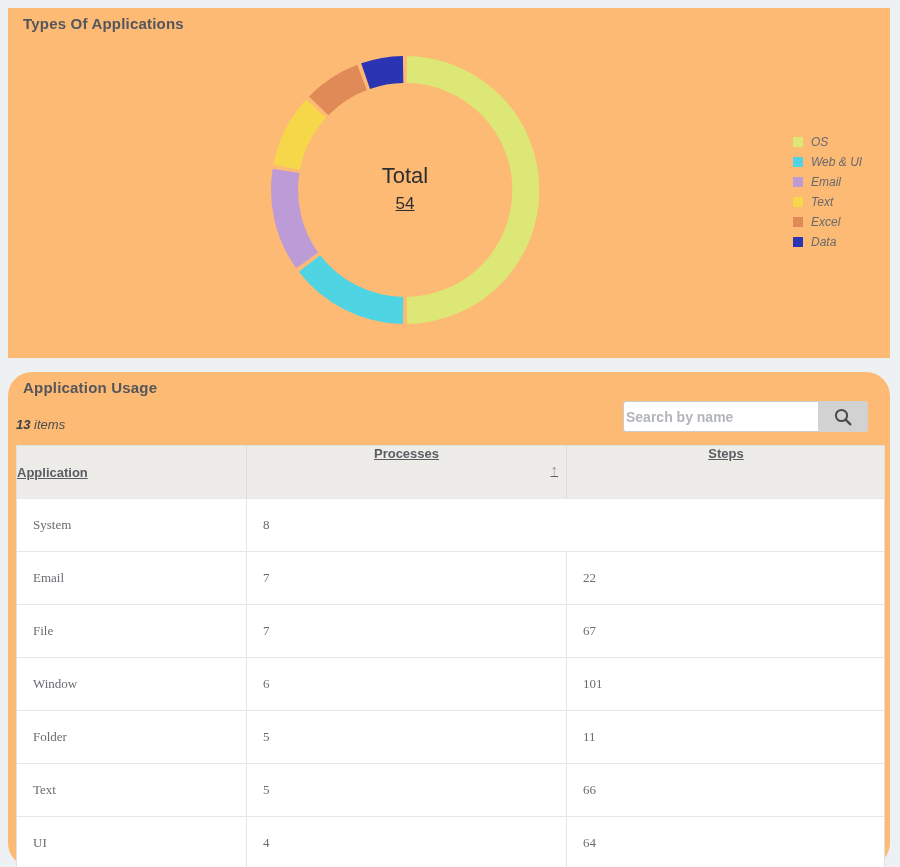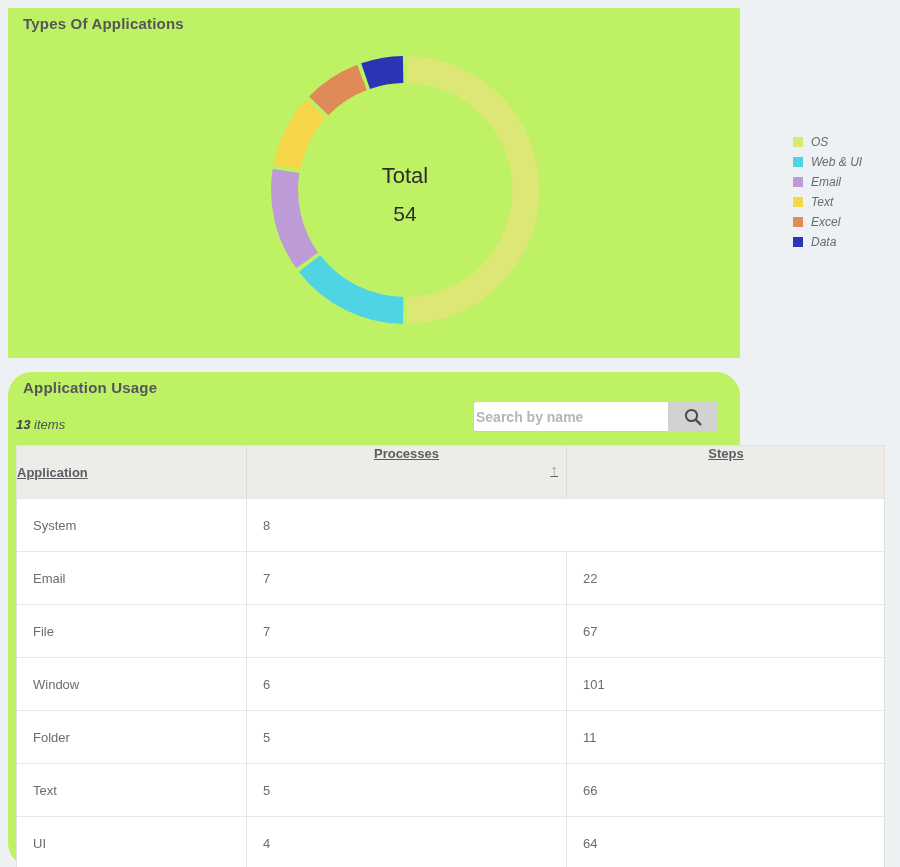--- a/index.html
+++ b/index.html
@@ -3,38 +3,38 @@
 <meta charset="utf-8">
 <style>
   * { margin:0; padding:0; box-sizing:border-box; }
   html,body { width:900px; height:867px; overflow:hidden; }
   body {
     background:#eef1f4;
     font-family:"Liberation Sans", sans-serif;
     position:relative;
   }
   .panel {
-    position:absolute; left:8px; width:732px; background:#bef264;
+    position:absolute; left:8px; width:882px; background:#fdba74;
   }
   .panel-chart { top:8px; height:350px; }
   .panel-usage { top:372px; height:495px;border-radius:24px; }
 
   .panel h2 {
     position:absolute; left:15px; top:7px;
     font-size:15px; font-weight:700; color:#54565c; letter-spacing:.2px;
   }
 
   
   #donut { position:absolute; left:0; top:0; }
   .donut-center {
     position:absolute; left:297px; top:155px; width:200px;
     text-align:center; color:#2e2e2e;
   }
   .donut-center .total-label { font-size:22px; }
-  .donut-center .total-value { font-size:21px; margin-top:13px; }
+  .donut-center .total-value { font-size:17px; margin-top:5px;text-decoration:underline; }
 
   #legend {
     position:absolute; left:785px; top:127px; list-style:none;
   }
   #legend li { display:flex; align-items:center; margin-bottom:6px; }
   #legend .swatch { width:10px; height:10px; margin-right:8px; flex:none; }
   #legend .legend-label { font-size:12px; color:#666a6e; white-space:nowrap;font-style:italic; }
 
   
   .items-line { position:absolute; left:8px; top:45px; font-size:13px; color:#4b4e52;font-style:italic; }
@@ -56,21 +56,21 @@
   
   .table {
     position:absolute; left:8px; top:73px; width:869px;
     border:1px solid #e3e1de; font-size:13px;
   }
   .thead { display:flex; height:52px; background:#edece9; }
   .hcell {
     display:flex; align-items:center; padding-left:0;
     font-weight:700; color:#5b5d61;text-decoration:underline;
   }
-  .trow { display:flex; height:53px; background:#ffffff; border-top:1px solid #e7e7e7; }
+  .trow { display:flex; height:53px; background:#ffffff; border-top:1px solid #e7e7e7;font-family:Liberation Serif, serif; }
   .cell { display:flex; align-items:center; padding-left:16px; color:#696c70; }
   .c0 { width:229px; flex:none; }
   .c1 { width:320px; flex:none; border-left:1px solid #e6e4e1; }
   .c2 { width:319px; flex:none; border-left:1px solid #e6e4e1; }
   .thead .c1, .thead .c2 { border-left:1px solid #dfddda;flex-direction:column; }
   .sort-arrow { margin-left:auto; padding-right:8px; color:#9a9a9a; font-size:15px; font-weight:400; }
 </style>
 </head>
 <body>
 

